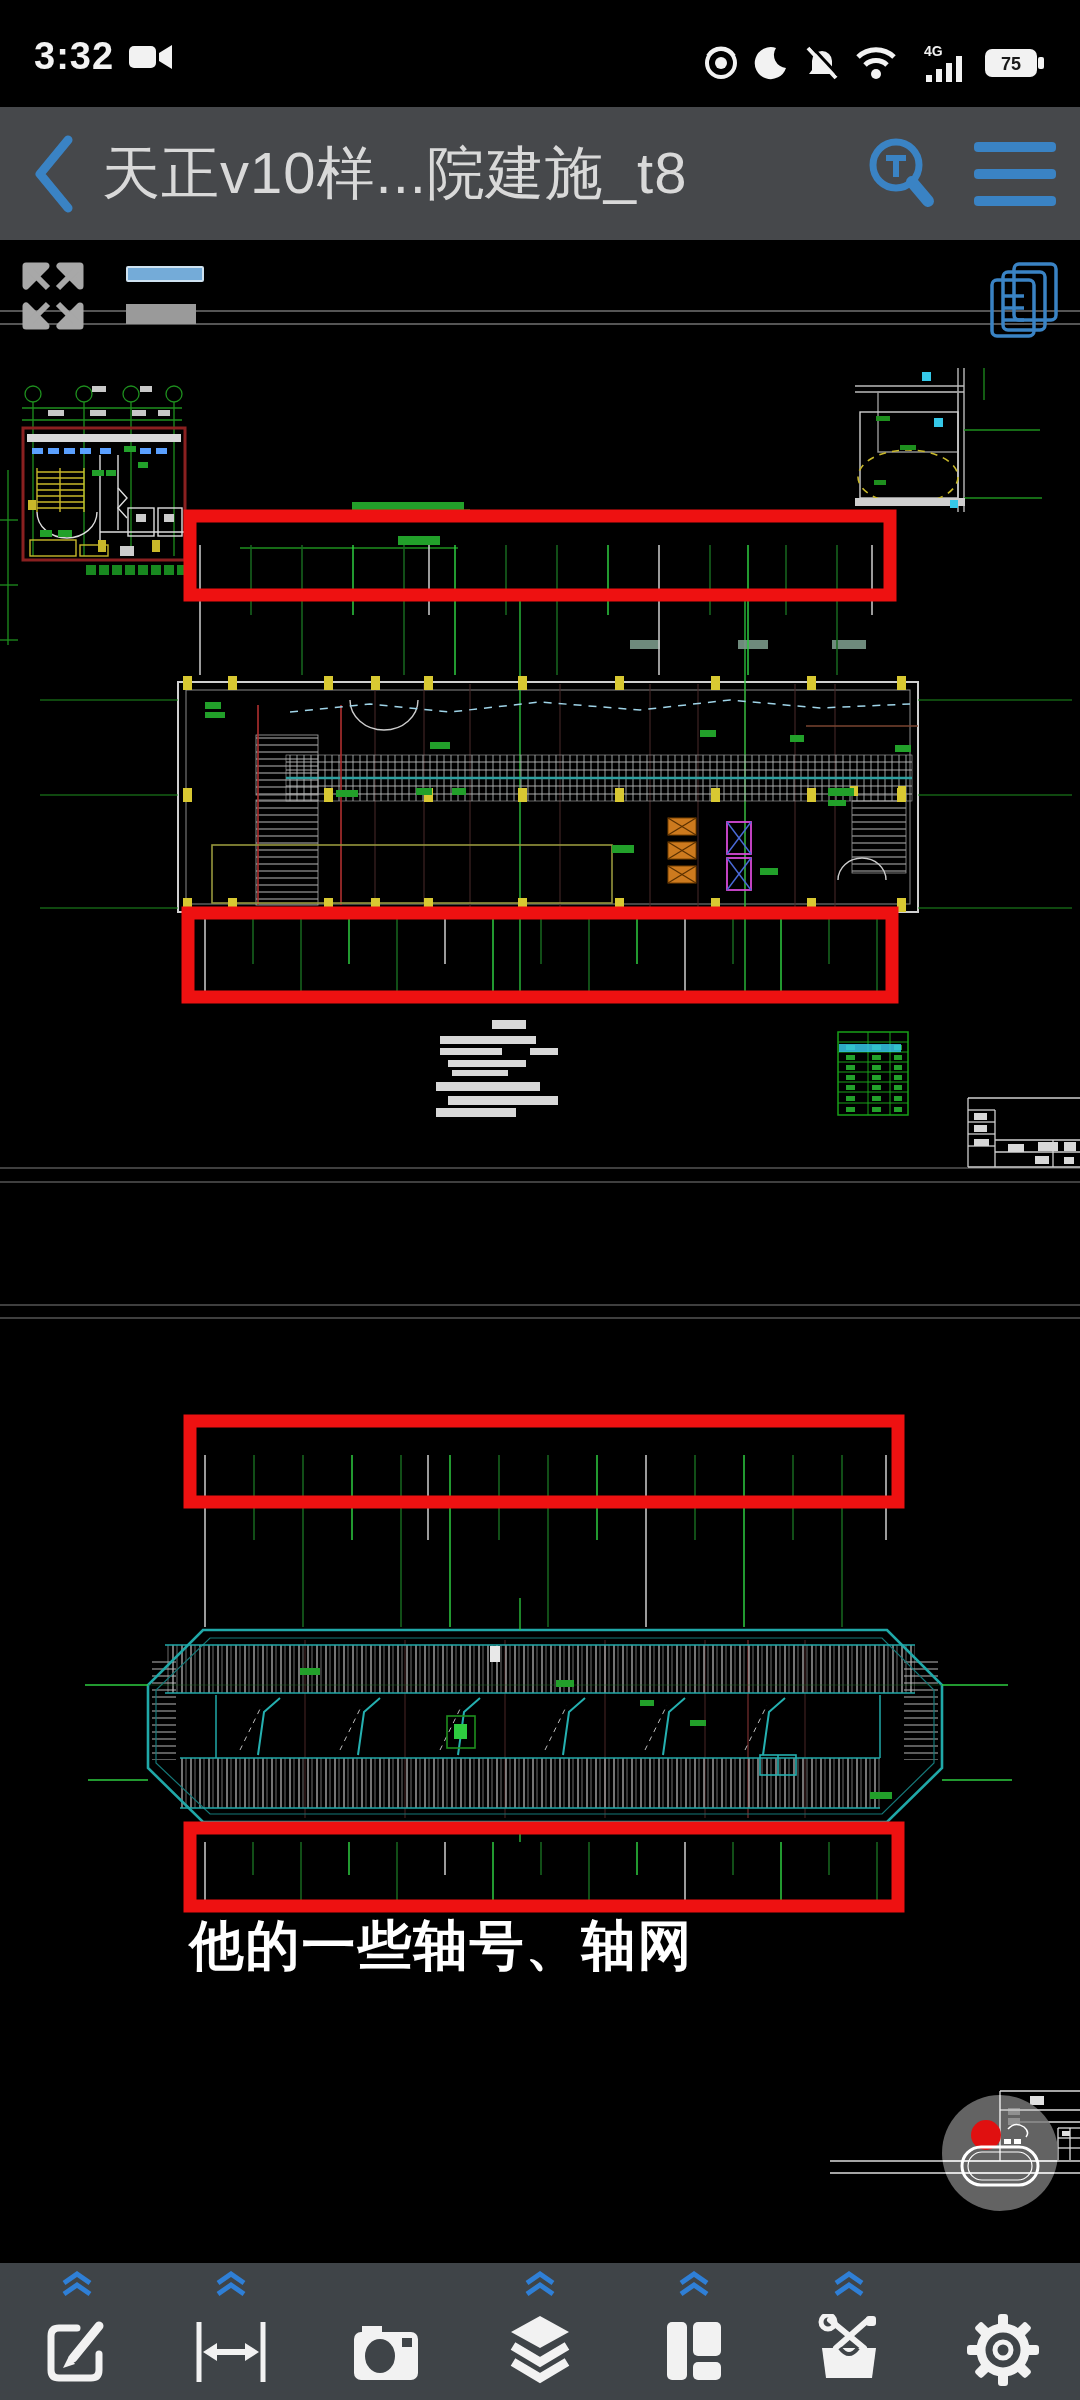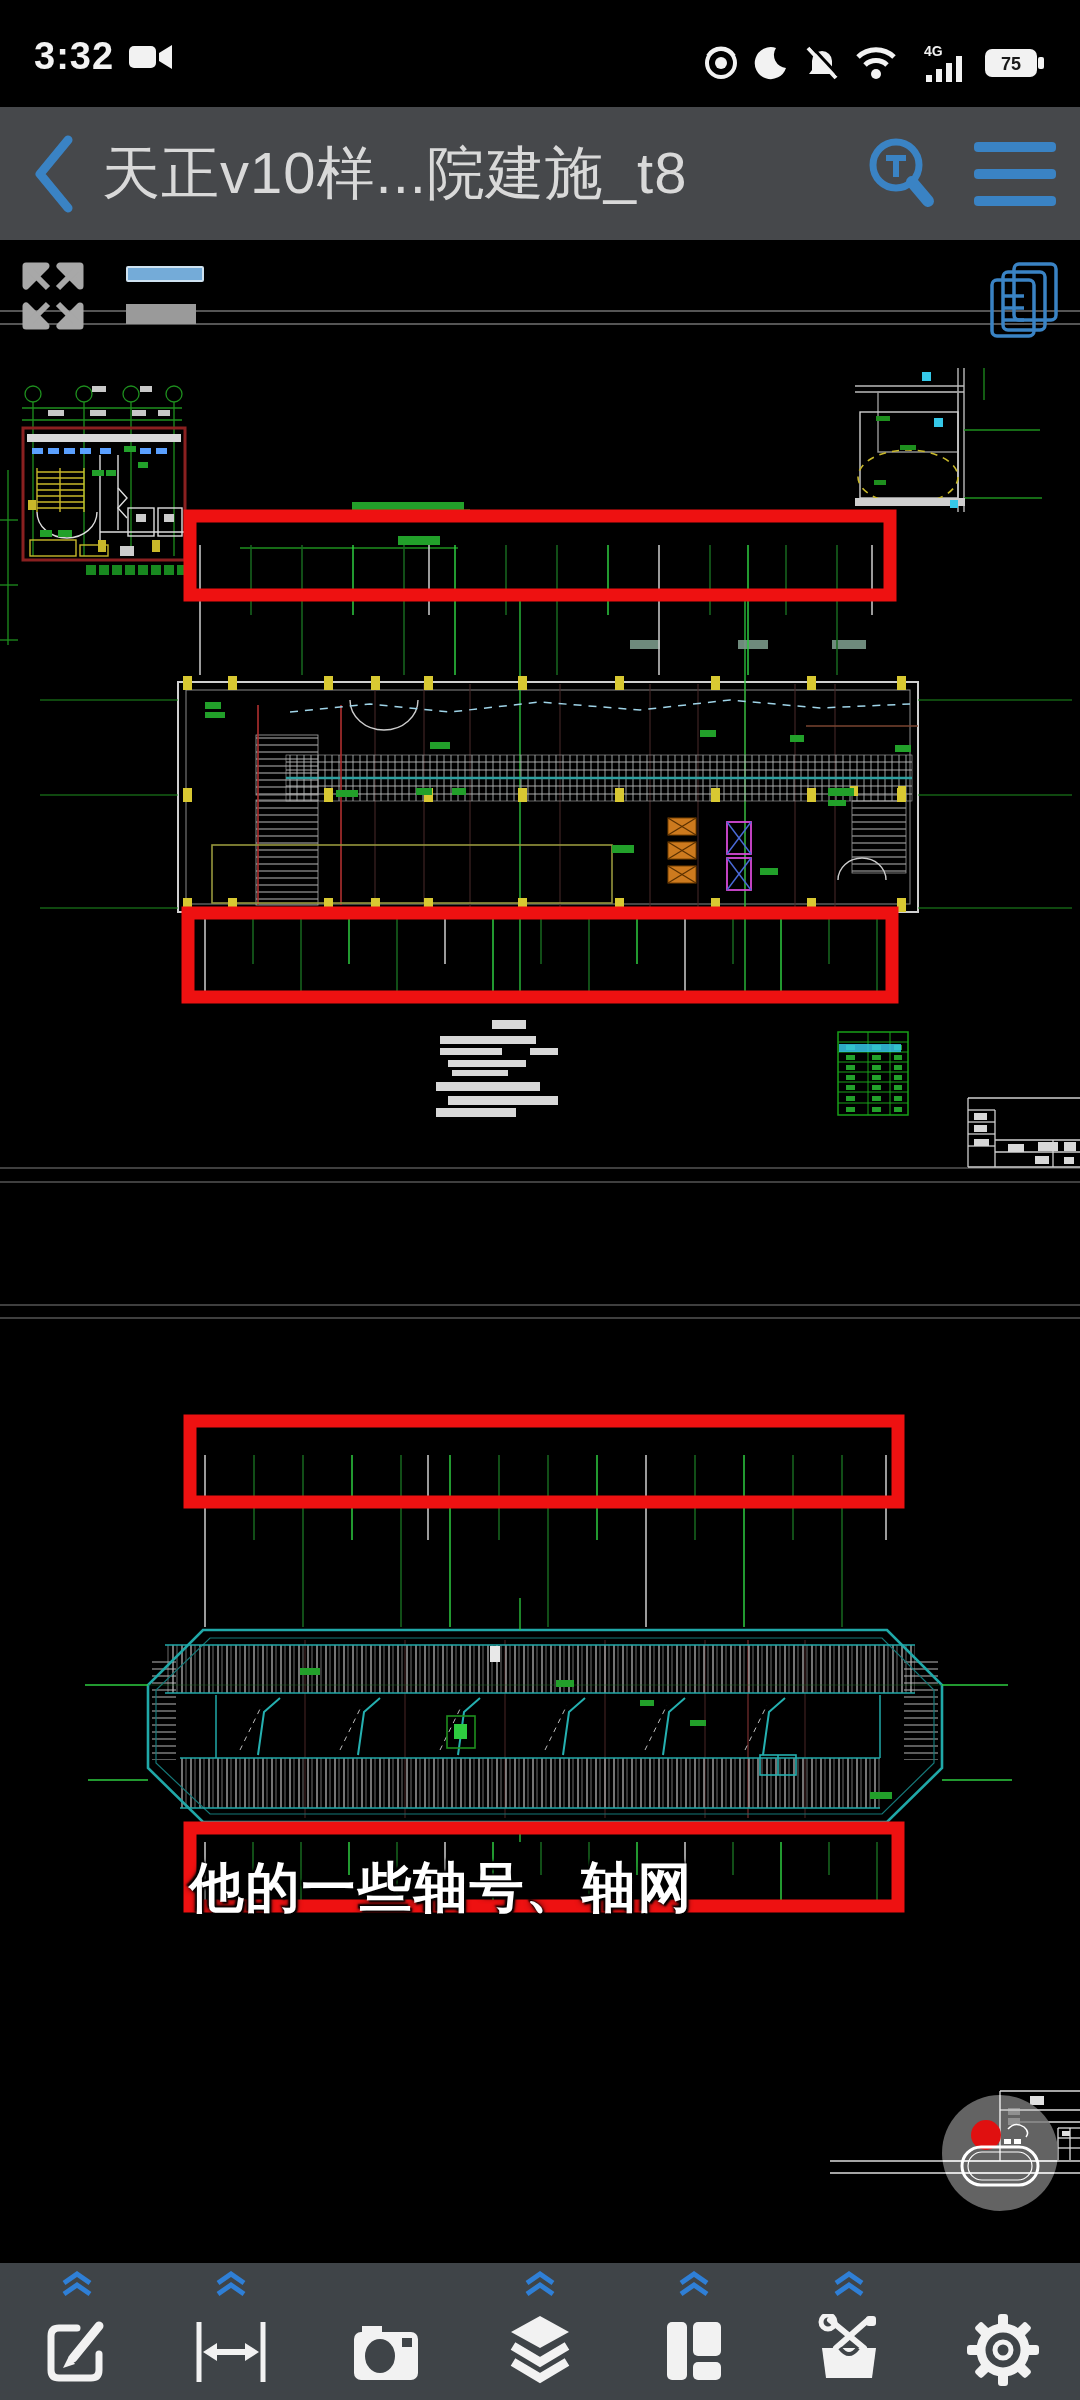--- a/index.html
+++ b/index.html
@@ -22,21 +22,21 @@
   
   #canvas{position:absolute;left:0;top:240px;width:1080px;height:2023px;background:#000;}
   #cad-svg{position:absolute;left:0;top:0;}
   .ovl{position:absolute;}
   #fullscreen-btn{left:18px;top:20px;width:70px;height:72px;}
   #scale-widget{left:126px;top:26px;width:80px;height:64px;}
   #scale-widget .bluebar{width:78px;height:16px;background:#74abd8;border:2px solid #cfe2f0;border-radius:2px;box-sizing:border-box;}
   #scale-widget .graybar{width:70px;height:20px;background:#9a9a9a;margin-top:22px;}
   #pages-btn{left:986px;top:20px;width:76px;height:80px;}
   
-  #caption{position:absolute;left:0;top:1612px;width:883px;text-align:center;
+  #caption{position:absolute;left:0;top:1670px;width:883px;text-align:center;
     color:#ffffff;font-size:54px;font-weight:700;letter-spacing:2px;
     text-shadow:0 0 6px #000,2px 2px 2px #000,-2px -2px 2px #000;}
   
   #float-widget{position:absolute;left:942px;top:1855px;width:116px;height:116px;border-radius:50%;
     background:rgba(124,124,124,0.80);overflow:hidden;}
   
   #bottom-toolbar{position:absolute;left:0;top:2263px;width:1080px;height:137px;background:#3f4448;
     display:flex;}
   .tb-btn{position:relative;flex:1;display:flex;align-items:flex-end;justify-content:center;padding-bottom:14px;}
   .tb-chevron{position:absolute;top:8px;left:50%;transform:translateX(-50%);}

